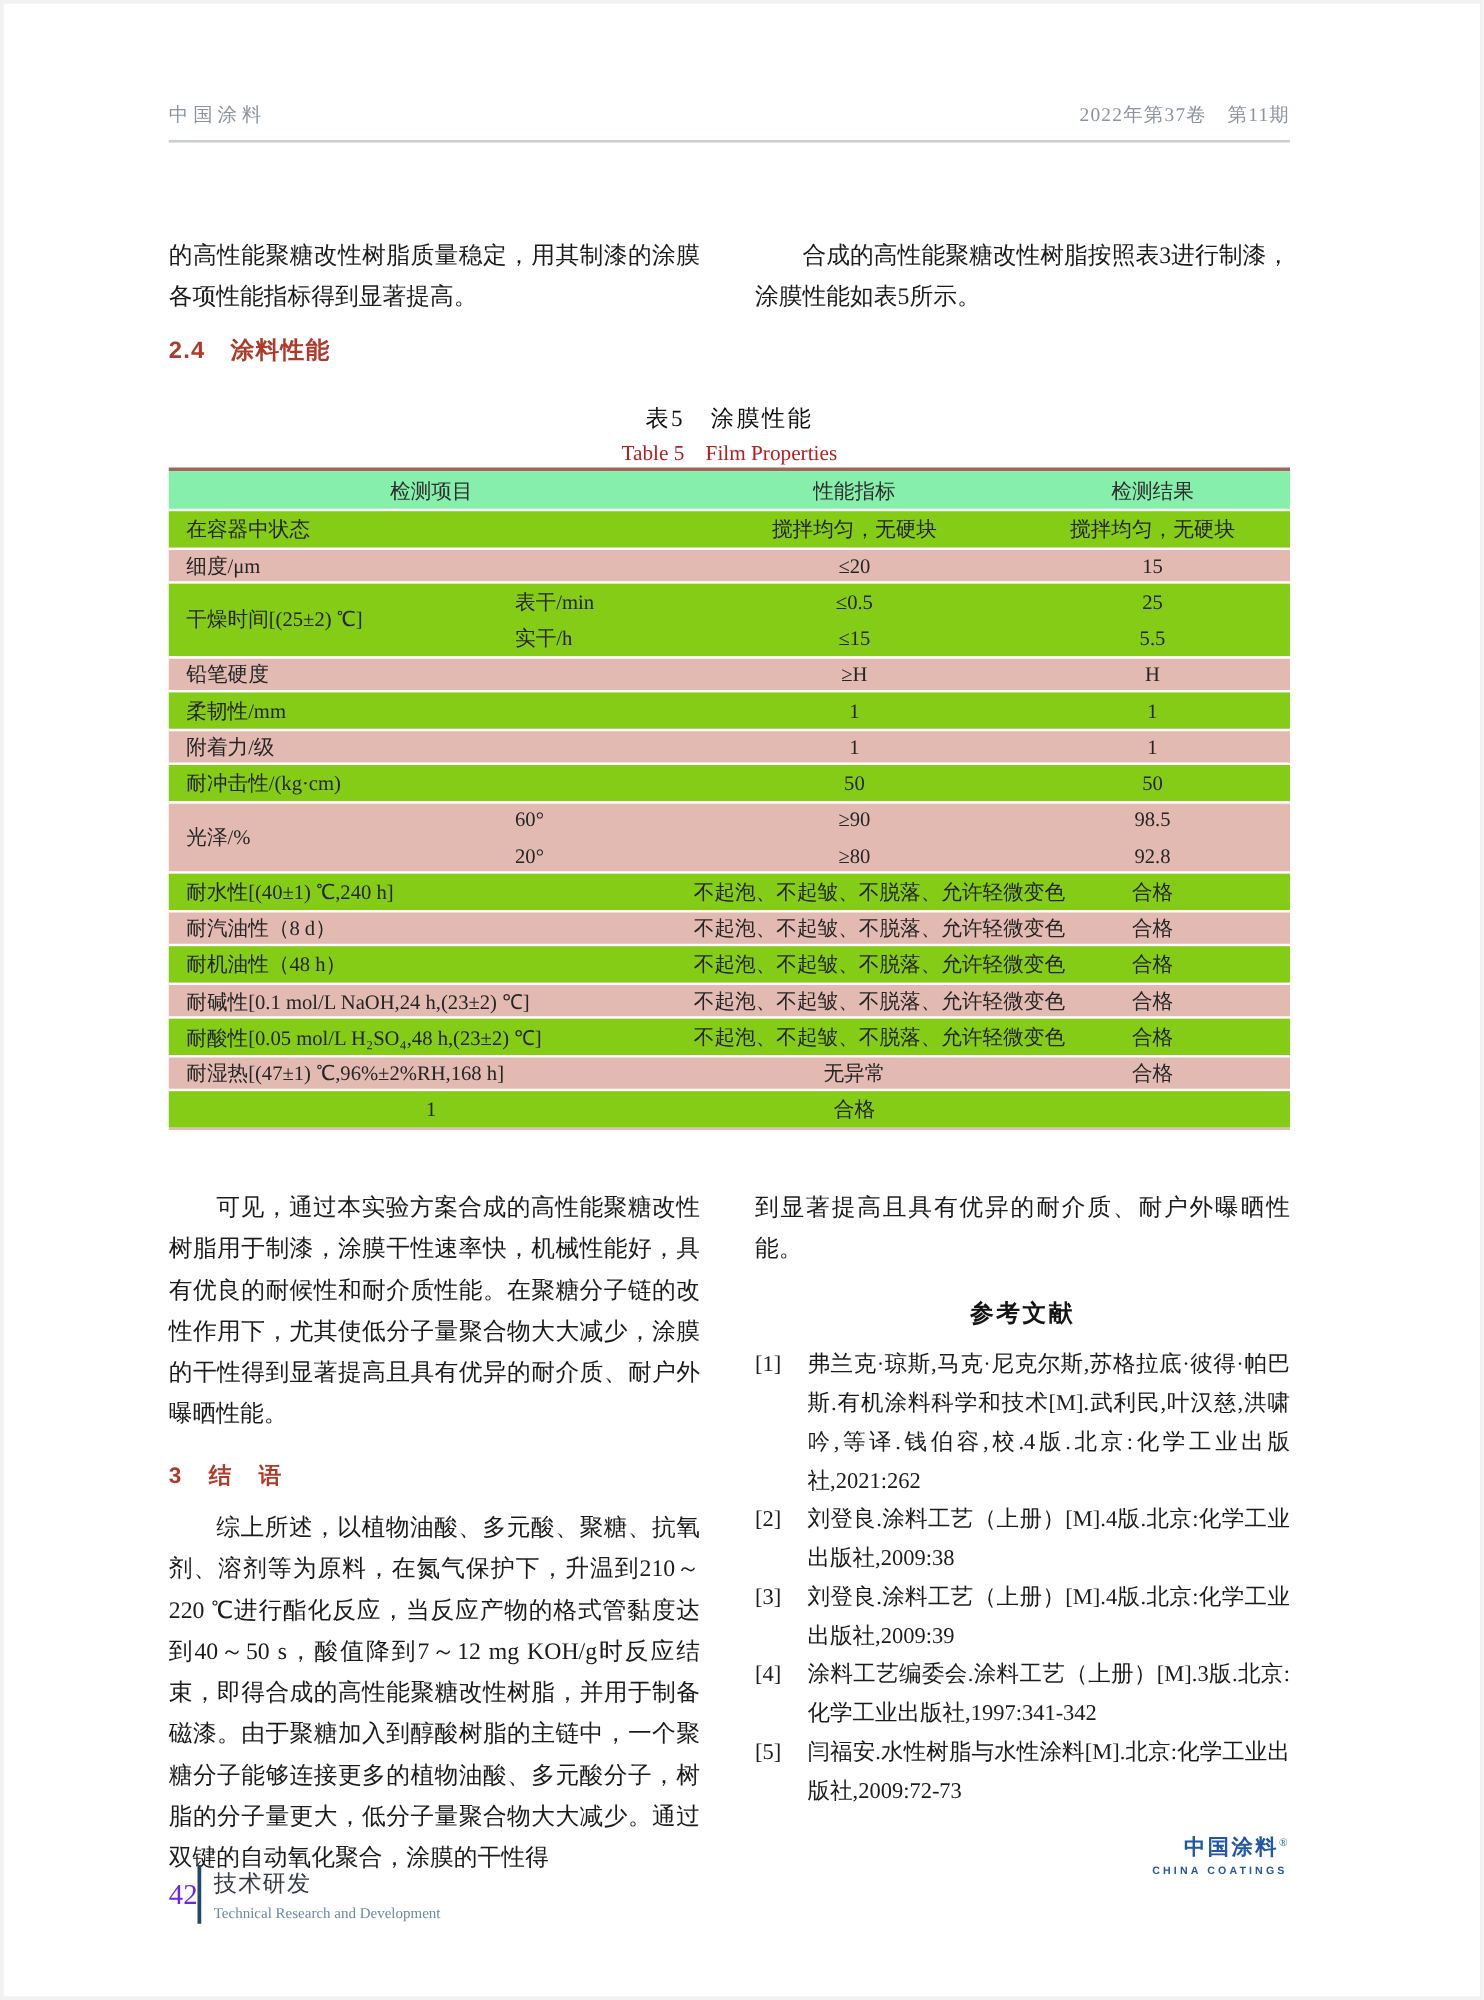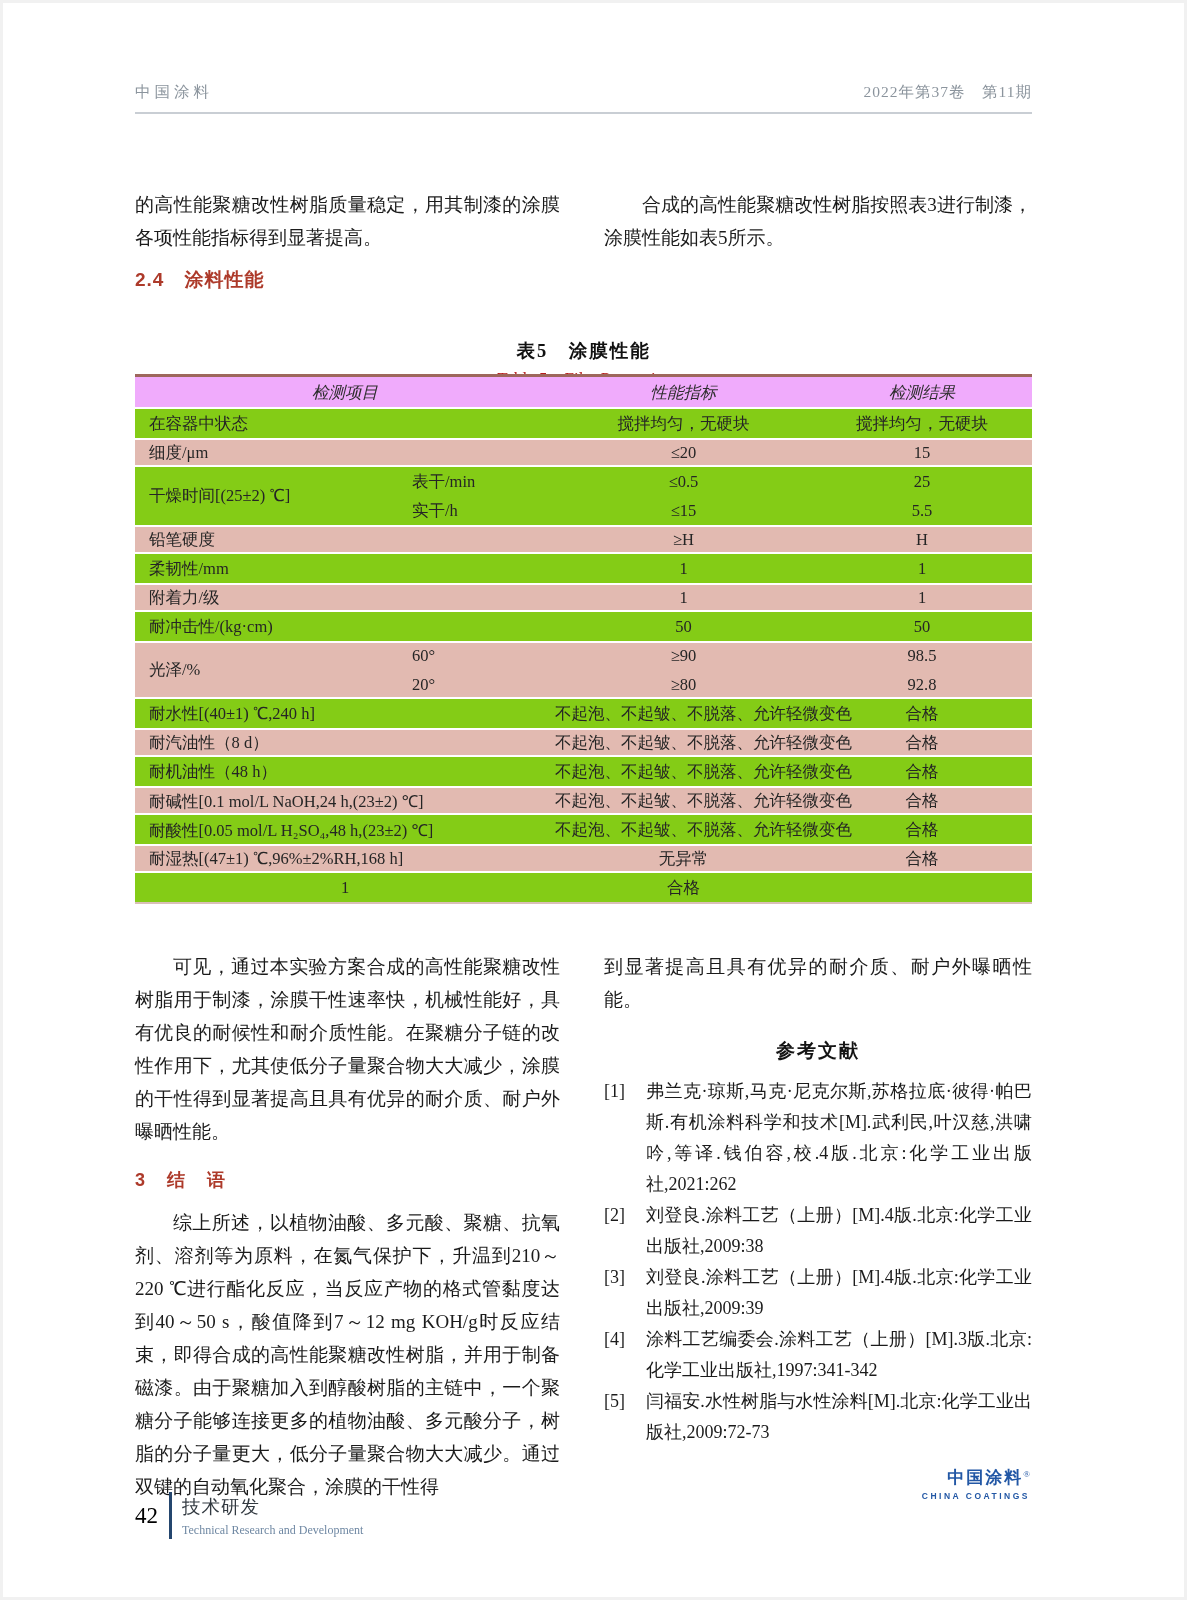--- a/index.html
+++ b/index.html
@@ -18,33 +18,33 @@
   
   .intro { position:absolute; left:135px; top:188px; width:897px;
     display:grid; grid-template-columns:425px 428px; column-gap:44px; }
   .body-text { font-size:19px; line-height:33px; text-align:justify; color:#1b1b1b; }
   .indent { text-indent:2em; }
   .red-sub-heading { margin-top:13px; font-family:"Liberation Sans", sans-serif;
     font-weight:bold; font-size:19px; color:#ad3a2a; letter-spacing:1px; }
 
   
   .table-caption { position:absolute; left:135px; top:322px; width:897px; text-align:center; }
-  .cap-zh { font-weight:bold; font-size:18.5px; letter-spacing:2px; color:#111;margin-top:16px; }
+  .cap-zh { font-weight:normal; font-size:18.5px; letter-spacing:2px; color:#111; }
   .cap-en { font-weight:normal; font-size:17px; margin-top:4px; color:#b91c1c;
     font-family:"Liberation Serif", serif; }
 
   
   .ftable { position:absolute; left:135px; top:374px; width:897px;
     border-top:3px solid #9e675c; border-bottom:2px solid #d9bfb8;
     font-size:16.5px; color:#252525; }
   .trow { display:grid; grid-template-columns:420px 257px 220px; align-items:center; min-height:29px; }
   .trow.merged { grid-template-columns:265px 155px 257px 220px; grid-template-rows:29px 29px; }
   .trow.shade { background:#e2bab1; box-shadow: inset 0 2px 0 #fff, inset 0 -2px 0 #fff; }
   .trow.light { background:#84cc16; }
-  .trow.thead { background:#f0abfc; min-height:32px; box-shadow: inset 0 -2px 0 #fff; color:#2e2e2e;font-style:italic; }
+  .trow.thead { background:#86efac; min-height:32px; box-shadow: inset 0 -2px 0 #fff; color:#2e2e2e; }
   .trow.thead .tc { text-align:center; }
   .tc.item { text-align:left; padding-left:14px; }
   .tc.spec, .tc.res { text-align:center; white-space:nowrap; }
   .tc.sub { text-align:left; padding-left:12px; }
   .merged .rspan { grid-column:1; grid-row:1/3; }
   .merged .c2 { grid-column:2; } .merged .c3 { grid-column:3; } .merged .c4 { grid-column:4; }
   .merged .r1 { grid-row:1; } .merged .r2 { grid-row:2; }
 
   
   .lower { position:absolute; left:135px; top:950px; width:897px;
@@ -61,21 +61,21 @@
   
   .brand { margin-top:18px; text-align:right; padding-right:2px; }
   .brand-zh { font-family:"Liberation Sans", sans-serif; font-weight:bold;
     font-size:17px; color:#2257a5; letter-spacing:2px; }
   .brand-reg { font-size:9px; vertical-align:super; color:#2257a5; }
   .brand-en { font-family:"Liberation Sans", sans-serif; font-weight:bold;
     font-size:8.5px; color:#2257a5; letter-spacing:2.5px; margin-top:2px; }
 
   
   .page-footer { position:absolute; left:135px; top:1492px; display:flex; align-items:center; }
-  .page-num { font-size:23px; color:#000000; margin-right:11px; }
+  .page-num { font-size:23px; color:#6d28d9; margin-right:0; }
   .footer-bar { width:3px; height:47px; background:#24466e; margin-right:10px; }
   .footer-sec-zh { font-family:"Liberation Sans", sans-serif; font-weight:normal;
     font-size:18.5px; color:#333a41; letter-spacing:1px; }
   .footer-sec-en { font-size:12px; color:#6f88a3; margin-top:4px; }
 </style>
 </head>
 <body>
 
 <div class="page">
 

